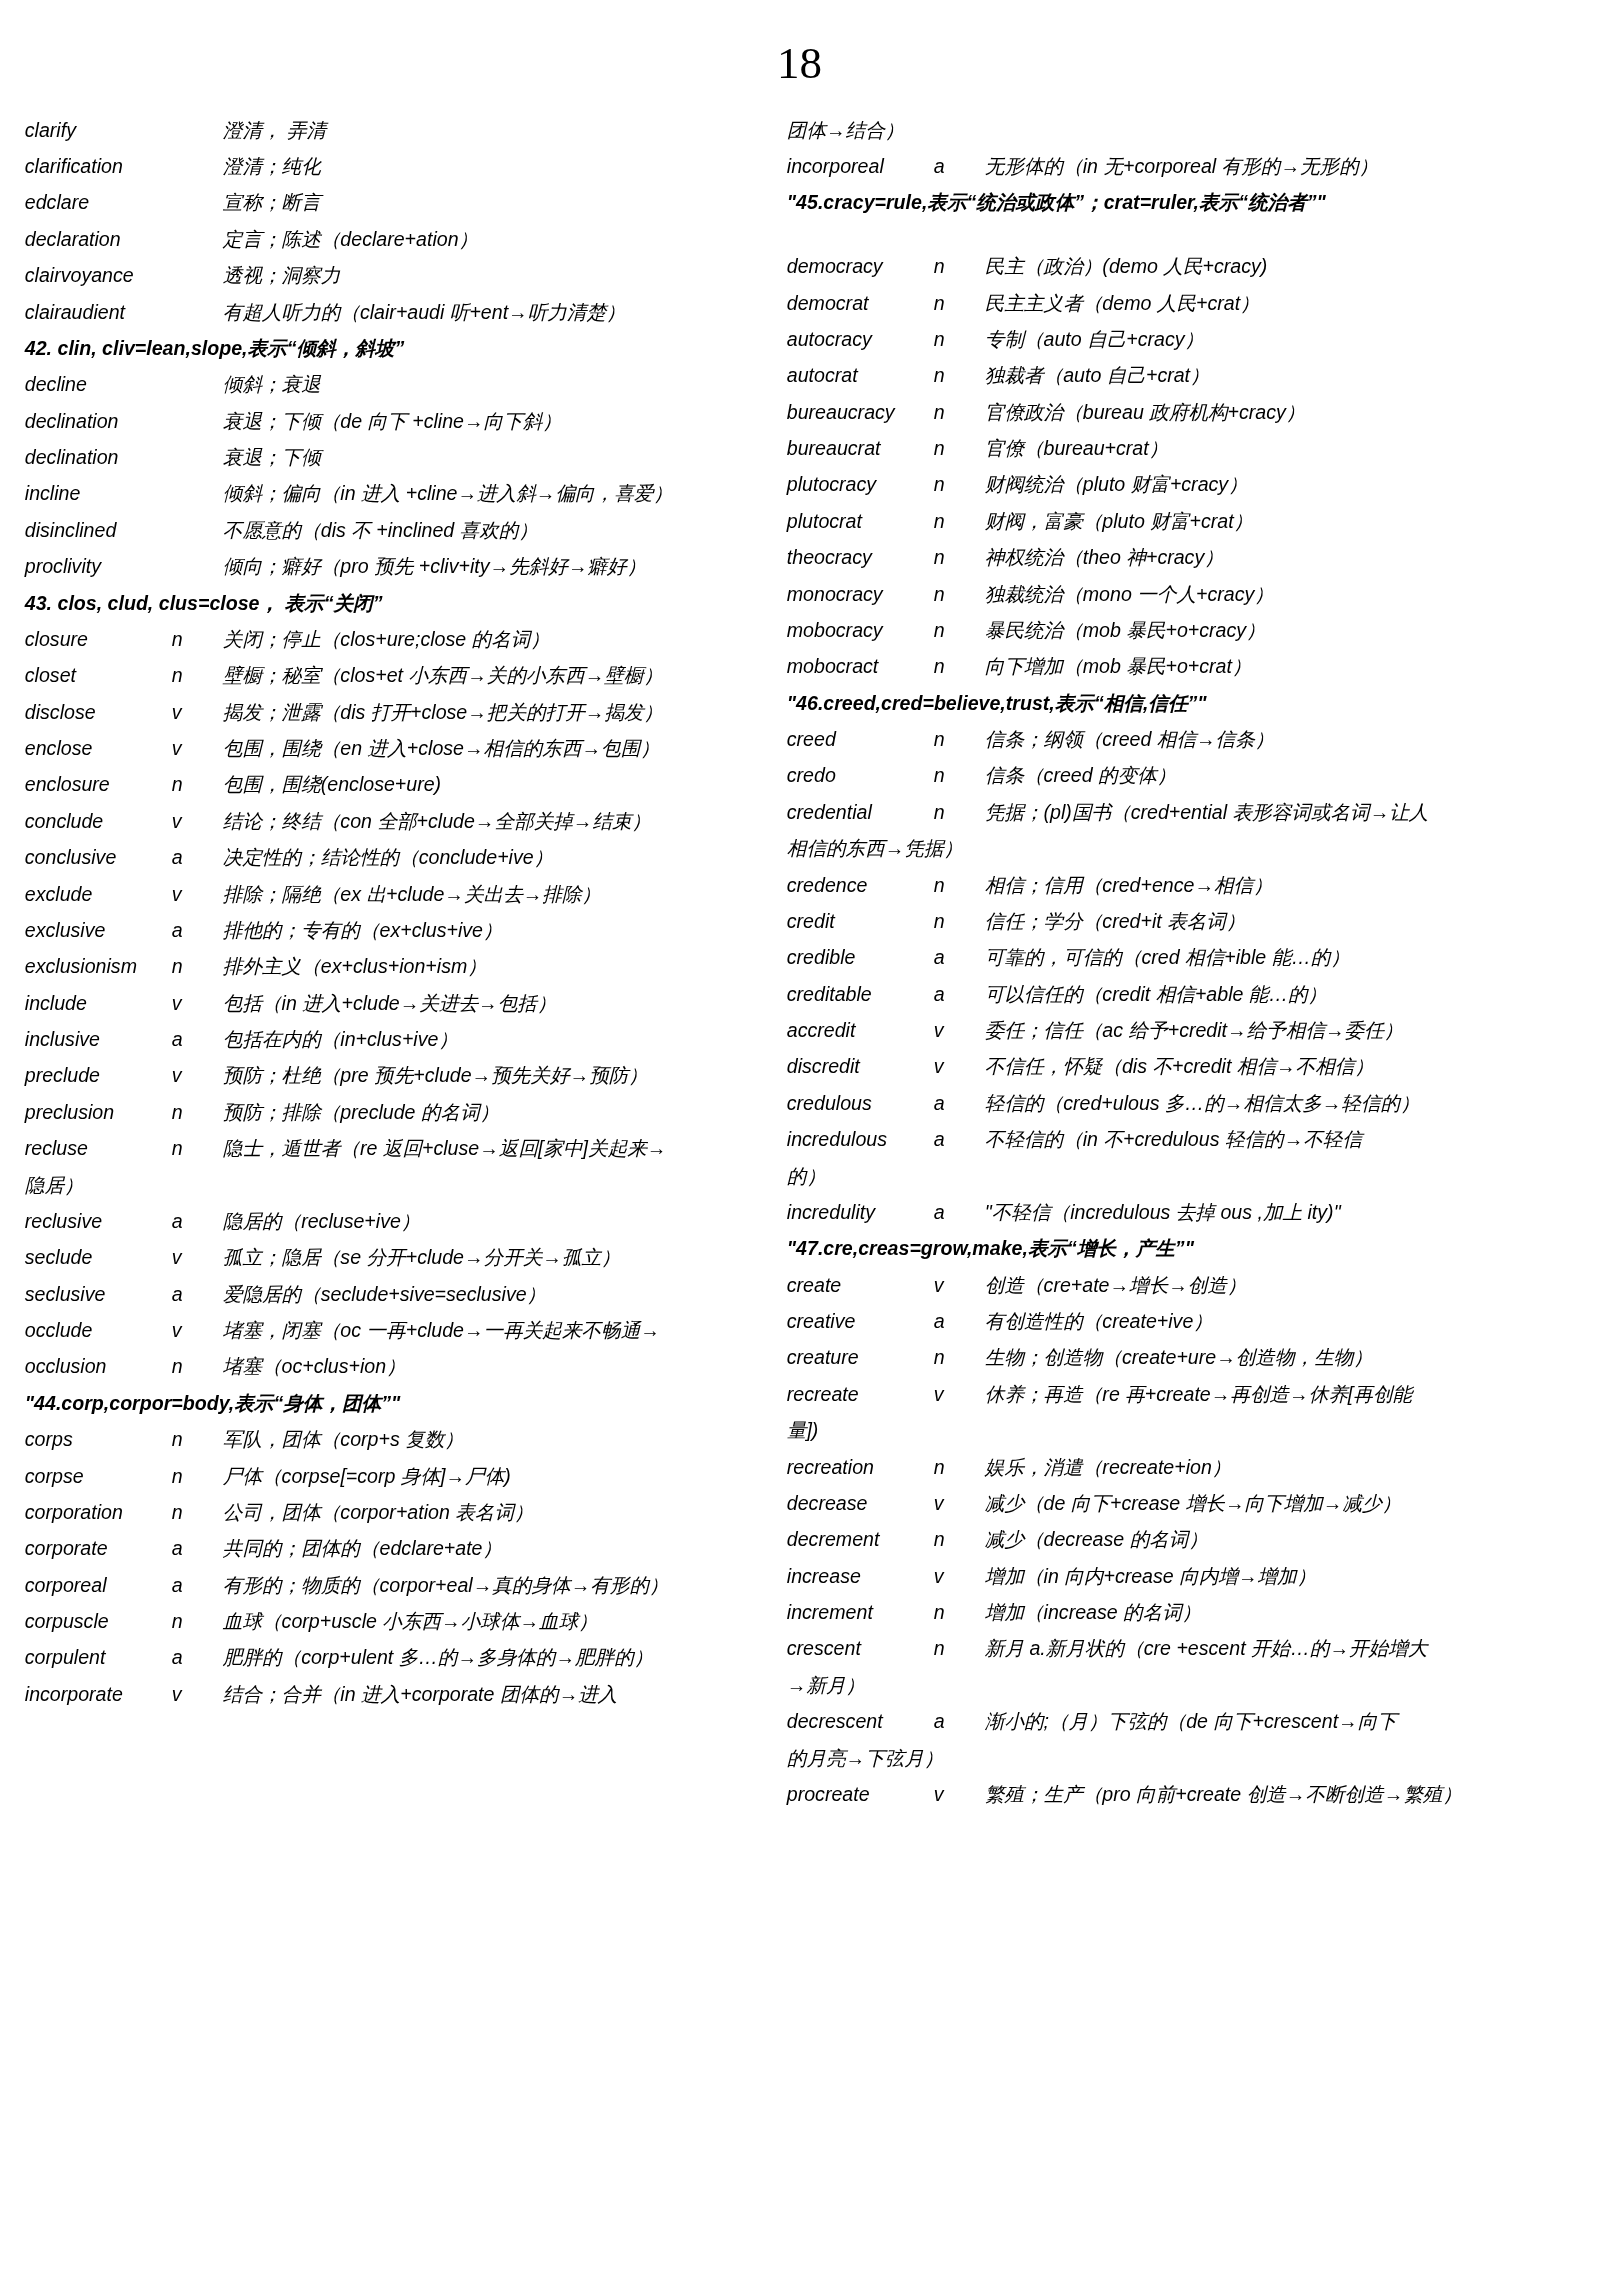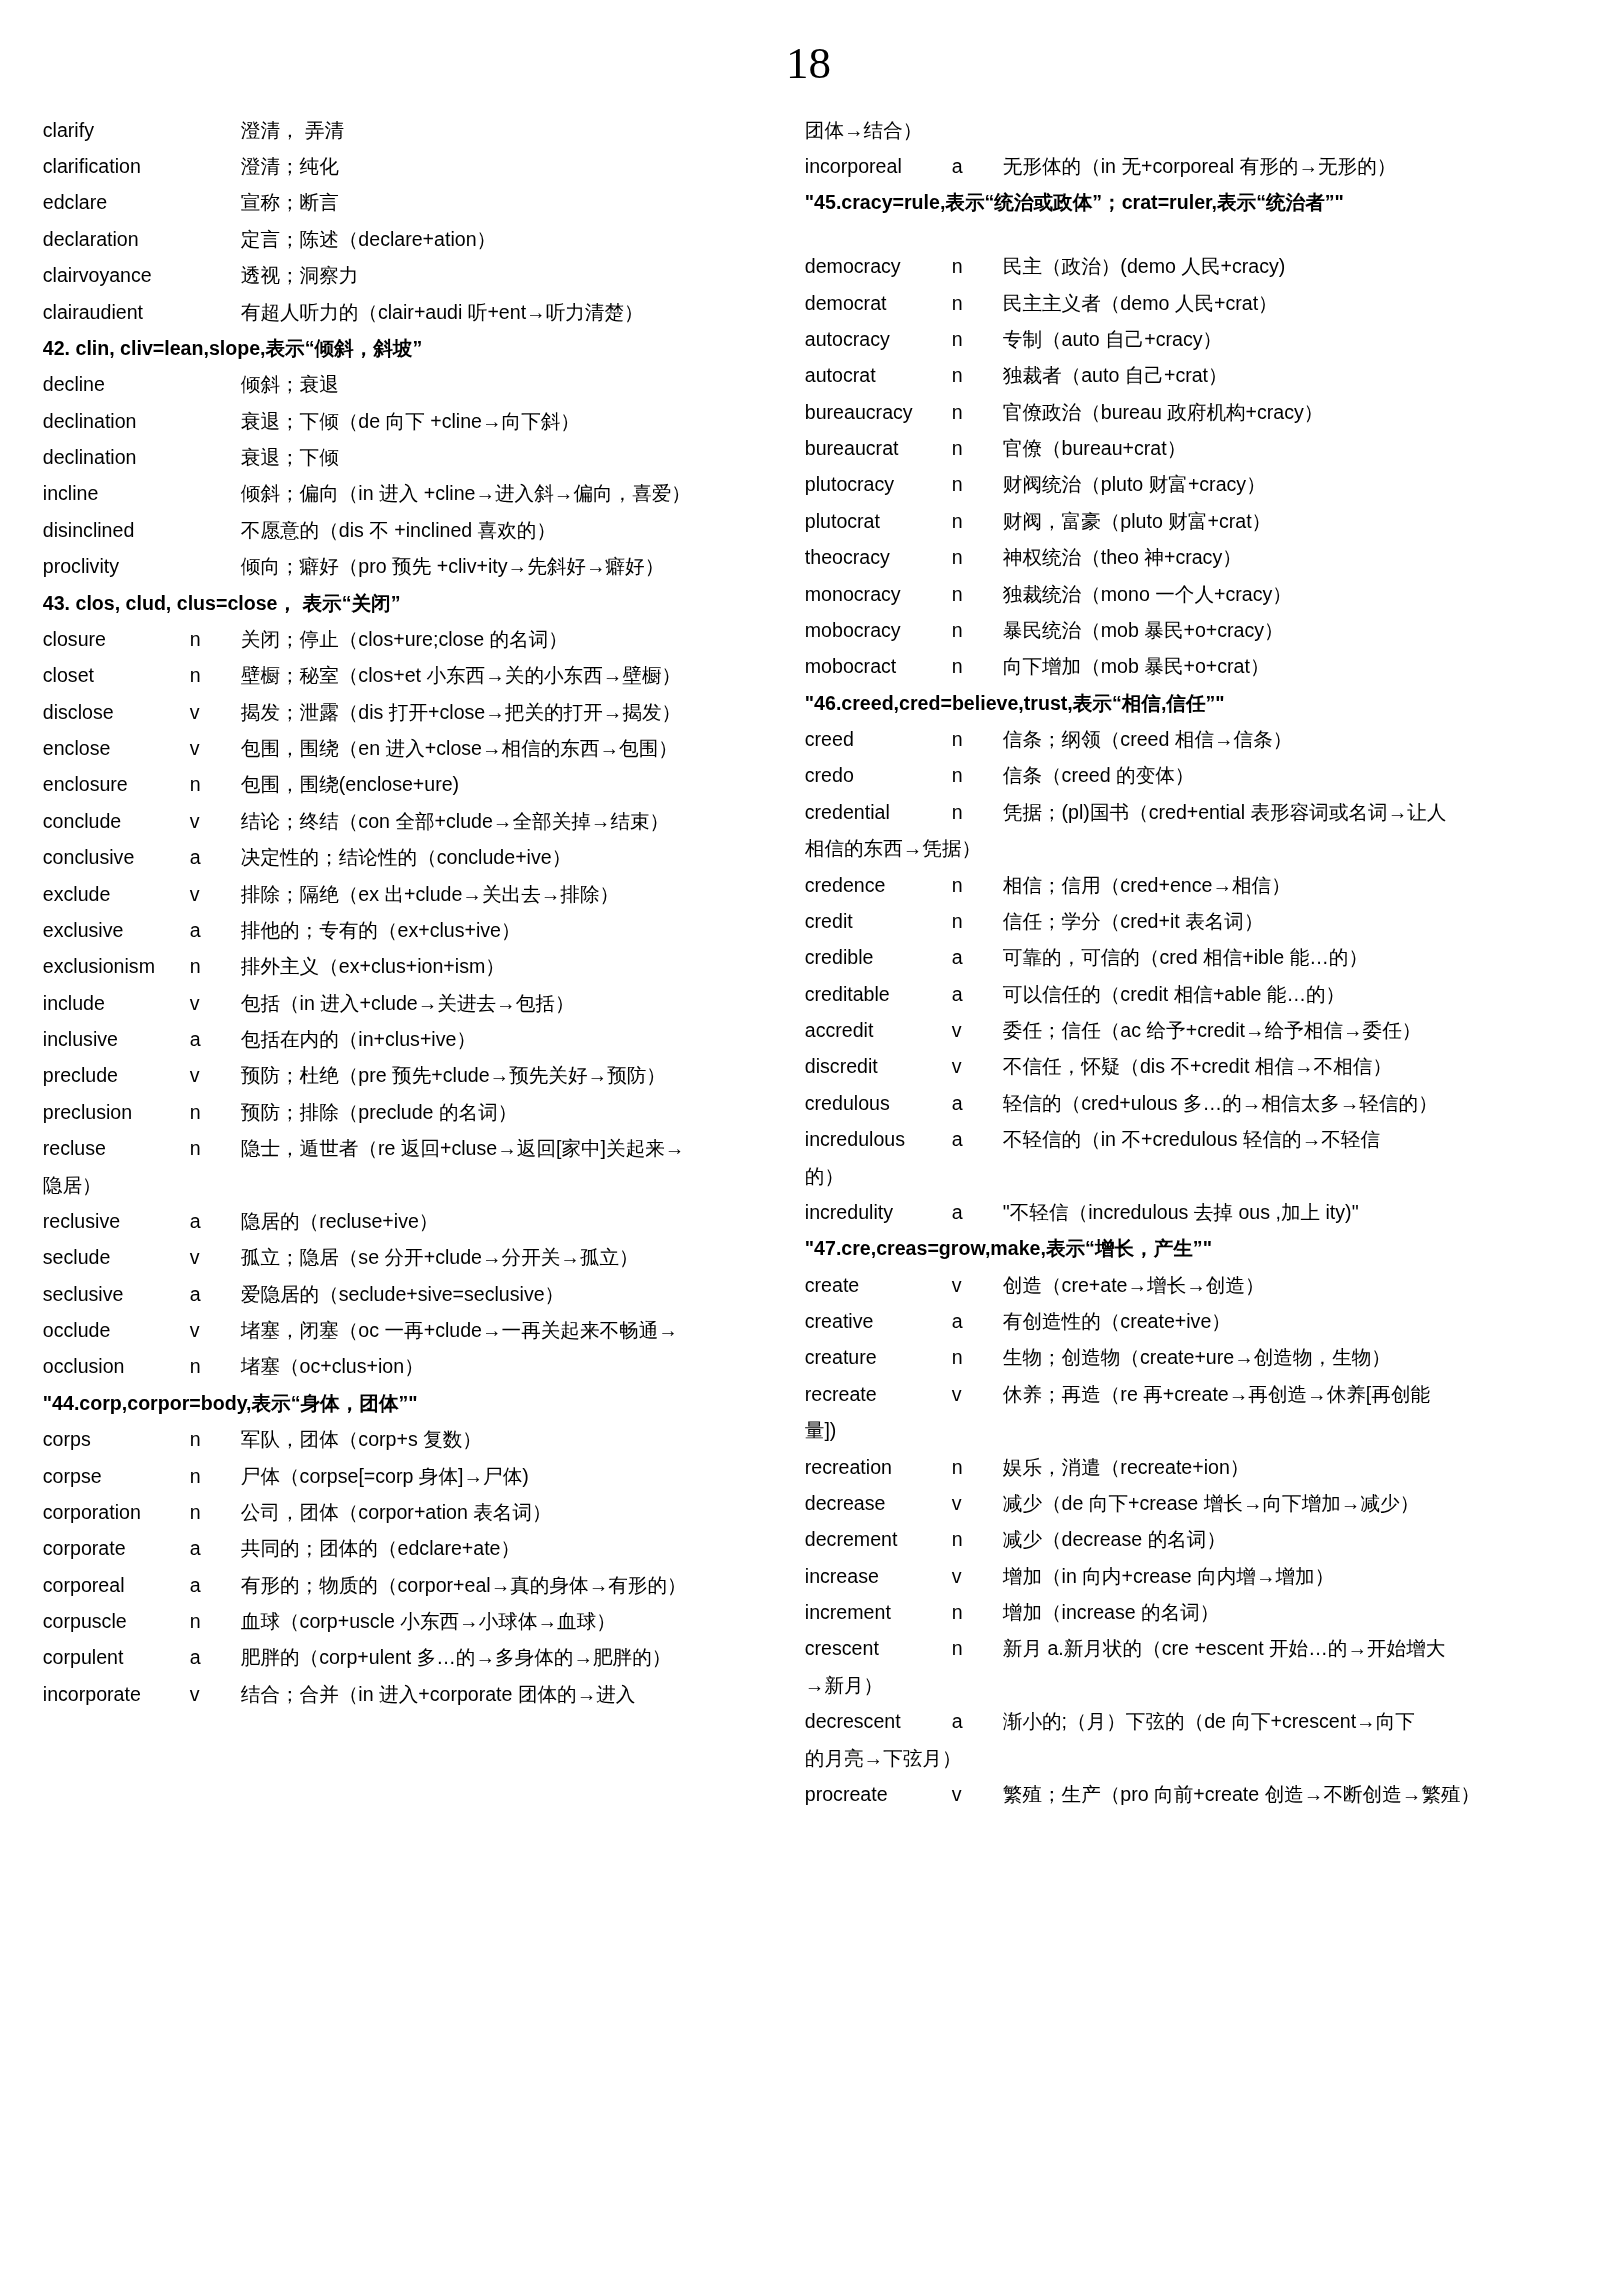--- a/index.html
+++ b/index.html
@@ -11,39 +11,40 @@
     width: 1621px;
     min-height: 2293px;
     font-family: "Liberation Sans", sans-serif;
     color: #000000;
   }
   .page {
     position: relative;
     width: 1621px;
     min-height: 2293px;
     box-sizing: border-box;
-    padding: 29px 39px 39px 35px;
+    padding: 29px 39px 39px 17px;
   }
   .page-number {
     text-align: center;
     font-family: "Liberation Serif", serif;
     font-size: 45px;
     line-height: 1.1;
     margin: 9.8px 0 27.4px 0;
   }
   .columns {
     display: flex;
     flex-direction: row;
     align-items: flex-start;
     gap: 37px;
     padding: 0 7.8px;
   }
   .col {
     width: 725px;
     flex: 0 0 725px;
+    font-style: italic;
   }
   
   .e-w {
     display: inline-block;
     width: 147px;
     vertical-align: top;
   }
   .e-p {
     display: inline-block;
     width: 51px;

